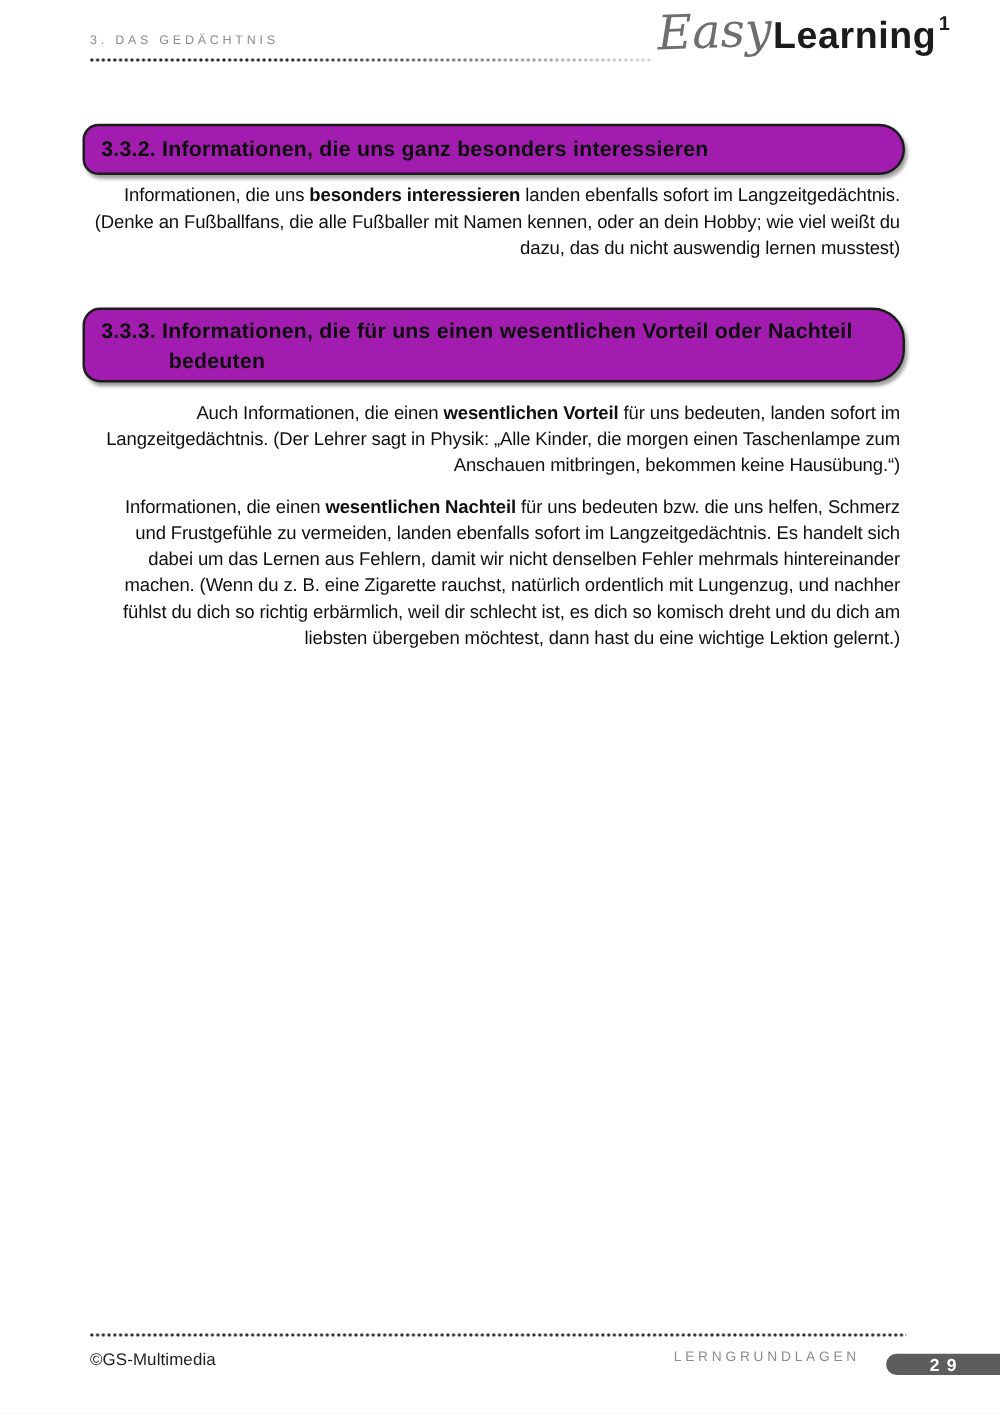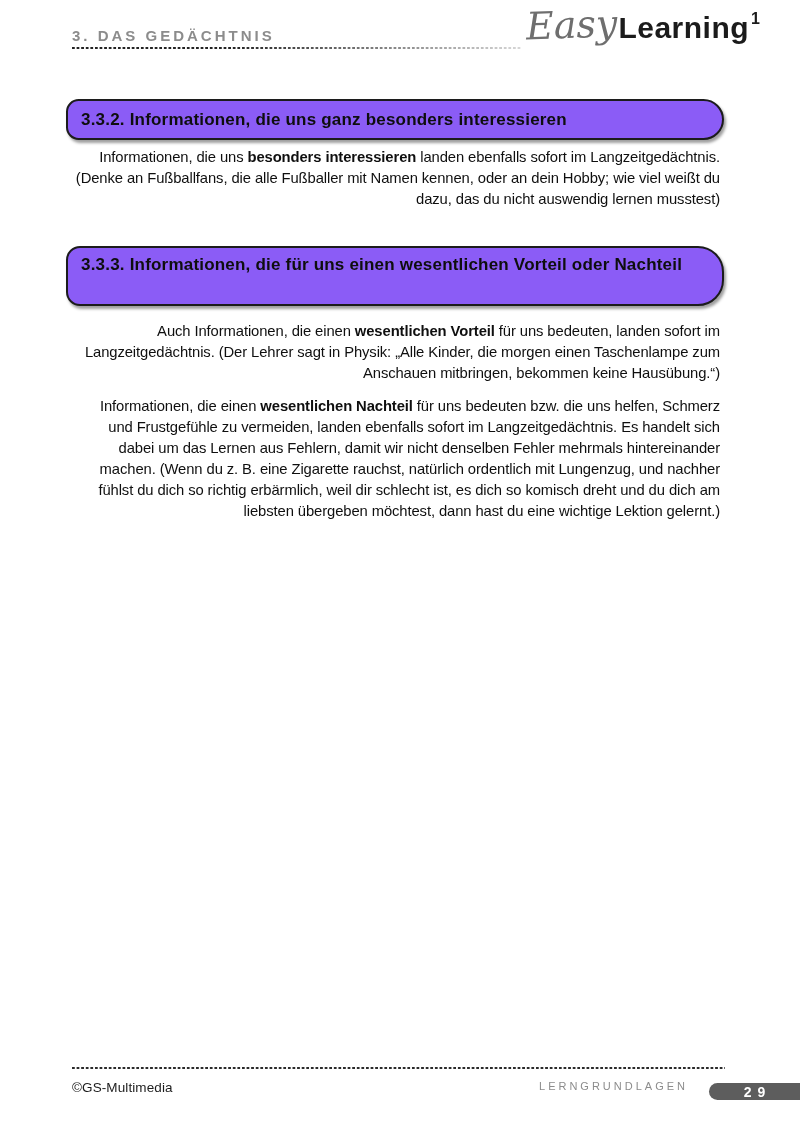--- a/index.html
+++ b/index.html
@@ -6,42 +6,42 @@
   html,body { background:#e9e9e9; }
   .page {
     position:relative; width:800px; height:1131px; margin:0 auto;
     background:#ffffff; overflow:hidden;
     font-family:"Liberation Sans", sans-serif; color:#111;
   }
 
   
   .header-label {
     position:absolute; left:72px; top:27px;
-    font-size:15px; letter-spacing:3px; color:#8c8c8c; font-weight:700;
+    font-size:10px; letter-spacing:3px; color:#8c8c8c; font-weight:400;
   }
   .header-dots {
     position:absolute; left:72px; top:46px; width:450px; height:4px;
     background-image:
       linear-gradient(to right, rgba(255,255,255,0) 0%, rgba(255,255,255,0) 35%, rgba(255,255,255,0.82) 100%),
       radial-gradient(circle at 1.5px 2px, #222 1.15px, transparent 1.45px);
     background-size:100% 100%, 4.6px 4px;
     background-repeat:no-repeat, repeat-x;
   }
   .logo { position:absolute; top:6px; right:40px; display:flex; align-items:baseline; }
   .logo-script {
     font-family:"DejaVu Serif", serif; font-style:italic;
     font-size:38px; color:#6e6e6e; transform:rotate(-2deg);
     margin-right:1px; line-height:1;
   }
   .logo-word { font-size:30px; font-weight:bold; color:#1b1b1b; letter-spacing:0.5px; line-height:1; }
   .logo-sup { font-size:16px; font-weight:bold; color:#1b1b1b; position:relative; top:-14px; margin-left:2px; }
 
   
   .heading-box {
-    position:absolute; left:66px; width:658px; background:#8b5cf6;
+    position:absolute; left:66px; width:658px; background:#a21caf;
     border:2px solid #1c1c1c;
     box-shadow:2px 3px 3px rgba(0,0,0,0.38);
     font-weight:bold; font-size:17px; color:#0e0e0e; letter-spacing:0.2px;
   }
   .box-1 { top:99px; height:41px; border-radius:13px 21px 21px 13px; display:flex; align-items:center; padding-left:13px; }
   .box-2 { top:246px; height:60px; border-radius:14px 26px 26px 14px; padding-top:5px; line-height:24px; }
   .box-2 .h-line1 { padding-left:13px; }
   .box-2 .h-line2 { padding-left:67px; }
 
   
@@ -84,20 +84,21 @@
     <span class="logo-sup">1</span>
   </div>
 
   <div class="heading-box box-1">
     <span>3.3.2. Informationen, die uns ganz besonders interessieren</span>
   </div>
   <p class="para para-1"><span>Informationen, die uns </span><span class="seg-bold">besonders interessieren</span><span> landen ebenfalls sofort im Langzeitgedächtnis. (Denke an Fußballfans, die alle Fußballer mit Namen kennen, oder an dein Hobby; wie viel weißt du dazu, das du nicht auswendig lernen musstest)</span></p>
 
   <div class="heading-box box-2">
     <div class="h-line1">3.3.3. Informationen, die für uns einen wesentlichen Vorteil oder Nachteil</div>
+    <div class="h-line2">bedeuten</div>
   </div>
   <p class="para para-2"><span>Auch Informationen, die einen </span><span class="seg-bold">wesentlichen Vorteil</span><span> für uns bedeuten, landen sofort im Langzeitgedächtnis. (Der Lehrer sagt in Physik: „Alle Kinder, die morgen einen Taschenlampe zum Anschauen mitbringen, bekommen keine Hausübung.“)</span></p>
   <p class="para para-3"><span>Informationen, die einen </span><span class="seg-bold">wesentlichen Nachteil</span><span> für uns bedeuten bzw. die uns helfen, Schmerz und Frustgefühle zu vermeiden, landen ebenfalls sofort im Langzeitgedächtnis. Es handelt sich dabei um das Lernen aus Fehlern, damit wir nicht denselben Fehler mehrmals hintereinander machen. (Wenn du z. B. eine Zigarette rauchst, natürlich ordentlich mit Lungenzug, und nachher fühlst du dich so richtig erbärmlich, weil dir schlecht ist, es dich so komisch dreht und du dich am liebsten übergeben möchtest, dann hast du eine wichtige Lektion gelernt.)</span></p>
 
   <div class="footer-dots"></div>
   <div class="footer-copy">©GS-Multimedia</div>
   <div class="footer-cat">LERNGRUNDLAGEN</div>
   <div class="page-badge">
     <span>29</span>
   </div>

